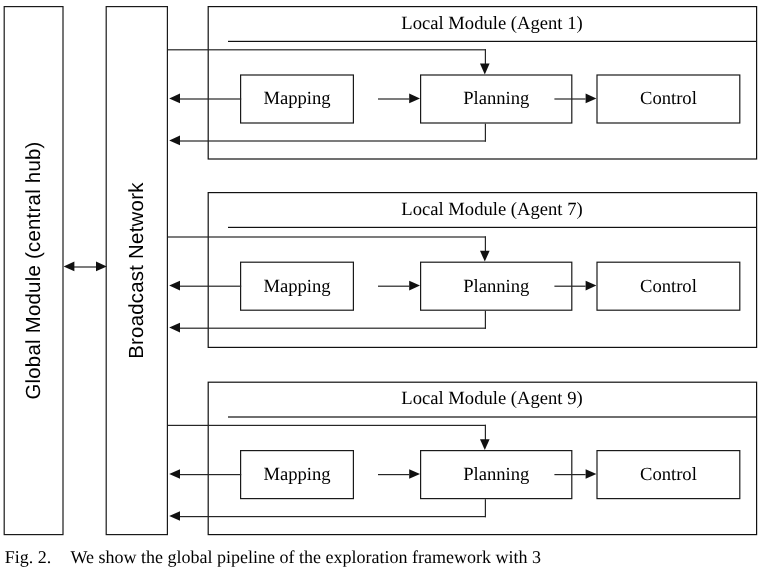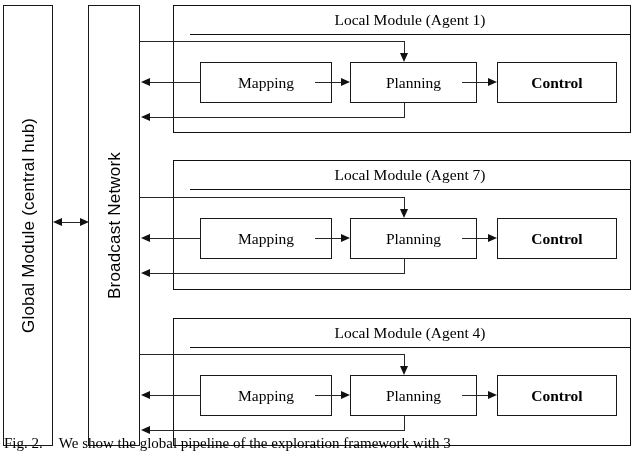--- a/index.html
+++ b/index.html
@@ -90,23 +90,23 @@
     box-sizing: border-box;
     border: 1.6px solid #1a1a1a;
     background: #ffffff;
     display: flex;
     align-items: center;
     justify-content: center;
     font-size: 15.5px;
     line-height: 1;
     white-space: nowrap;
   }
-  .stage-mapping  { left: 200px; width: 132px; }
+  .stage-mapping  { left: 200px; width: 95px; }
   .stage-planning { left: 350px; width: 127px; }
-  .stage-control  { left: 497px; width: 120px; font-weight: bold; }
+  .stage-control  { left: 497px; width: 120px; }
 
   
   .hline {
     position: absolute;
     height: 0;
     border-top: 1.4px solid #262626;
   }
   .vline {
     position: absolute;
     width: 0;
@@ -129,21 +129,21 @@
   .arrow-down {
     border-left: 4.5px solid transparent;
     border-right: 4.5px solid transparent;
     border-top: 9px solid #111111;
   }
 
   
   #caption {
     position: absolute;
     left: 4px;
-    top: 434px;
+    top: 456px;
     width: 634px;
     font-size: 15px;
     line-height: 19px;
     white-space: nowrap;
     overflow: hidden;
   }
   #caption .fig-label { font-style: normal; }
   #caption .gap { display: inline-block; width: 16px; }
 </style>
 </head>
@@ -219,21 +219,21 @@
   <div class="arrow-right" style="left:341px; top:233.5px;"></div>
 
   <div class="hline" style="left:462px; top:238px; width:26px;"></div>
   <div class="arrow-right" style="left:488px; top:233.5px;"></div>
 
   <div class="vline" style="left:404px; top:259px; height:15px;"></div>
   <div class="hline" style="left:150px; top:273px; width:255px;"></div>
   <div class="arrow-left" style="left:141px; top:268.5px;"></div>
 
   <div class="local-module" id="module-3">
-    <div class="module-title">Local Module (Agent 4)</div>
+    <div class="module-title">Local Module (Agent 9)</div>
   </div>
 
   <div class="stage stage-mapping" style="top:375px; height:41px;">
     <span>Mapping</span>
   </div>
   <div class="stage stage-planning" style="top:375px; height:41px;">
     <span>Planning</span>
   </div>
   <div class="stage stage-control" style="top:375px; height:41px;">
     <span>Control</span>

